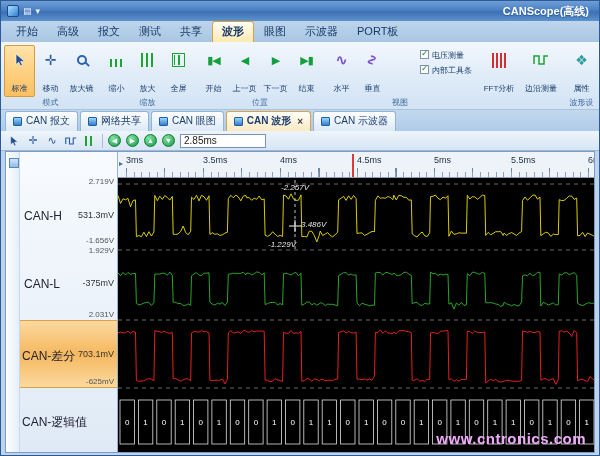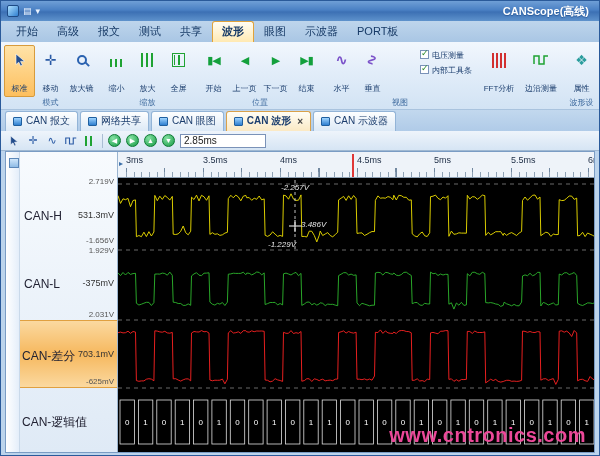--- a/index.html
+++ b/index.html
@@ -84,21 +84,21 @@
   .ticks-mid{position:absolute;left:8px;right:0;bottom:0;height:9px;
     background:repeating-linear-gradient(90deg,#7288a0 0 1px,transparent 1px 38.5px);}
   .ruler-marker{position:absolute;left:234px;top:2px;bottom:0;width:2px;background:#e03838;}
   .ruler-tri{position:absolute;left:1px;top:7px;font-size:8px;color:#3a6ea8;}
   .scope{position:relative;flex:1;background:#000;overflow:hidden;}
   .scope svg{position:absolute;left:0;top:0;}
   .mlabel{position:absolute;font-size:8px;color:#e5e5e5;font-style:italic;}
   .m1{left:148px;top:5px;width:58px;text-align:center;}
   .m2{left:183px;top:42px;text-align:center;}
   .m3{left:150px;top:62px;}
-  .watermark{position:absolute;right:8px;bottom:5px;font-size:20px;font-weight:bold;color:#ec4899;letter-spacing:.5px;}
+  .watermark{position:absolute;right:8px;bottom:5px;font-size:15px;font-weight:bold;color:#f0abfc;letter-spacing:.5px;}
 </style>
 </head>
 <body>
 
 <div class="window">
 
   <div class="titlebar">
     <span class="app-icon"></span>
     <span class="qicon">▤</span>
     <span class="qicon">▾</span>

